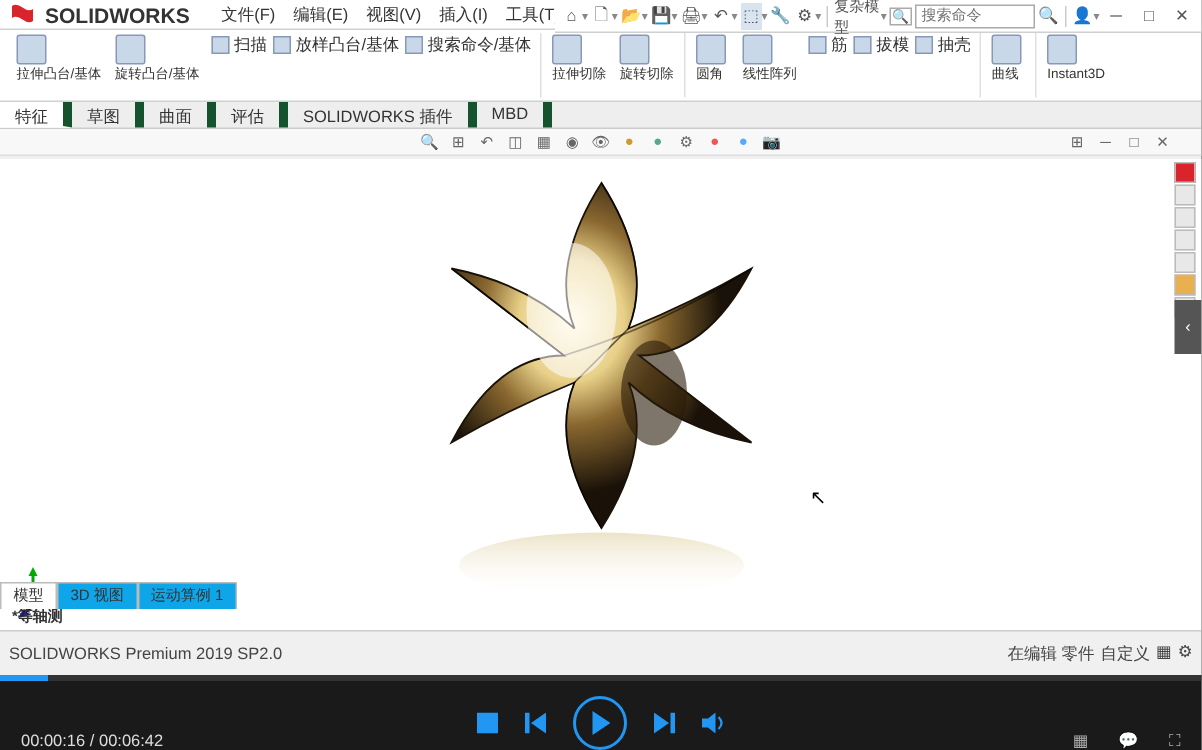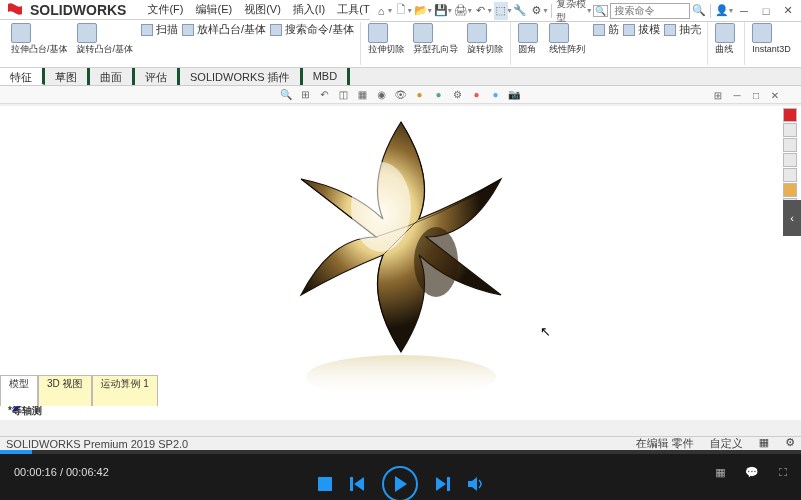--- a/index.html
+++ b/index.html
@@ -17,39 +17,39 @@
 .winbtns{display:flex;gap:4px;margin-left:auto}
 .ribbon{height:48px;background:#fff;display:flex;border-bottom:1px solid #d0d0d0;padding:2px 4px}
 .rgroup{display:flex;align-items:flex-start;padding:0 4px;border-right:1px solid #e0e0e0;gap:3px}
 .rbtn{display:flex;flex-direction:column;align-items:flex-start;justify-content:center;padding:1px 3px;cursor:pointer;min-width:28px}
 .rbtn-ico{width:20px;height:20px;background:#c8d8e8;border:1px solid #8898b8;border-radius:2px}
 .rbtn-txt{font-size:9px;color:#333;text-align:center;line-height:10px;margin-top:1px;white-space:nowrap}
 .rsub{display:flex;flex-direction:row;gap:0}
 .rsub-item{display:flex;align-items:center;gap:3px;padding:0 2px;height:15px;cursor:pointer;font-size:9px;color:#333;white-space:nowrap}
 .rsub-ico{width:12px;height:12px;background:#c8d8e8;border:1px solid #8898b8}
 .tabs{height:18px;background:#eee;display:flex;border-bottom:1px solid #ccc}
-.tab{padding:2px 10px;font-size:11px;color:#333;border-right:3px solid #14532d;cursor:pointer}
+.tab{padding:2px 10px;font-size:11px;color:#333;border-right:6px solid #14532d;cursor:pointer}
 .tab.active{background:#fff;border-bottom:1px solid #fff}
 .viewbar{height:18px;background:#f8f8f8;display:flex;align-items:center;justify-content:center;gap:3px;border-bottom:1px solid #ddd;position:relative}
 .vbtn{width:16px;height:14px;background:transparent;border:none;cursor:pointer;font-size:10px;color:#666}
 .viewport{position:absolute;top:106px;left:0;right:0;bottom:30px;background:#fff;overflow:hidden}
 .triad{position:absolute;bottom:8px;left:12px;width:36px;height:36px}
 .triad-lbl{position:absolute;bottom:2px;left:8px;font-size:10px;color:#333;font-weight:bold}
 .rpanel{position:absolute;top:2px;right:2px;width:16px;display:flex;flex-direction:column;gap:1px}
 .rpbtn{width:14px;height:14px;background:#e8e8e8;border:1px solid #bbb;cursor:pointer}
 .chev{position:absolute;right:0;top:200px;width:18px;height:36px;background:#555;display:flex;align-items:center;justify-content:center;color:#fff;cursor:pointer}
-.btabs{position:absolute;bottom:14px;left:0;height:31px;display:flex;background:#eee}
-.btab{padding:1px 8px;font-size:10px;color:#333;border:1px solid #bbb;border-bottom:none;background:#fef9c3;cursor:pointer}
+.btabs{position:absolute;bottom:14px;left:0;height:18px;display:flex;background:#eee}
+.btab{padding:1px 8px;font-size:10px;color:#333;border:1px solid #bbb;border-bottom:none;background:#0ea5e9;cursor:pointer}
 .btab.active{background:#fff}
-.status{position:absolute;bottom:0;left:0;right:0;height:14px;background:#f0f0f0;border-top:1px solid #ccc;display:flex;align-items:center;padding:0 6px;font-size:10px;color:#444;justify-content:space-between}
-.status-r{display:flex;gap:16px}
+.status{position:absolute;bottom:0;left:0;right:0;height:30px;background:#f0f0f0;border-top:1px solid #ccc;display:flex;align-items:center;padding:0 6px;font-size:10px;color:#444;justify-content:space-between}
+.status-r{display:flex;gap:4px}
 .player{position:absolute;bottom:0;left:0;right:0;height:50px;background:#1a1a1a;display:flex;flex-direction:column}
 .progress{height:4px;background:#333;position:relative}
 .progress-fill{height:100%;background:#2196f3;width:4%}
-.controls{flex:1;display:flex;align-items:flex-start;padding:12px 14px;color:#ccc;font-size:11px}
+.controls{flex:1;display:flex;align-items:flex-end;padding:0 14px;color:#ccc;font-size:11px}
 .time{color:#ddd}
 .pcenter{position:absolute;left:50%;transform:translateX(-50%);display:flex;align-items:center;gap:18px}
 .pbtn{background:transparent;border:none;color:#2196f3;cursor:pointer;display:flex;align-items:center;justify-content:center}
 .play-main{width:36px;height:36px;border:2px solid #2196f3;border-radius:50%}
 .pright{margin-left:auto;display:flex;gap:20px}
 .model{position:absolute;left:50%;top:48%;transform:translate(-50%,-50%);width:260px;height:300px}
 .cursor{position:absolute;left:540px;top:218px;font-size:13px;color:#000}
 .vwin{position:absolute;top:2px;right:18px;display:flex;gap:3px}
 </style>
 </head>
@@ -130,24 +130,20 @@
         <div class="rsub-item">
             <div class="rsub-ico"></div>
             <span>搜索命令/基体</span>
           </div>
       </div>
     </div>
     <div class="rgroup">
       <div class="rbtn">
           <div class="rbtn-ico"></div>
           <div class="rbtn-txt">拉伸切除</div>
-        </div>
-      <div class="rbtn">
-          <div class="rbtn-ico"></div>
-          <div class="rbtn-txt">异型孔向导</div>
         </div>
       <div class="rbtn">
           <div class="rbtn-ico"></div>
           <div class="rbtn-txt">旋转切除</div>
         </div>
     </div>
     <div class="rgroup">
       <div class="rbtn">
           <div class="rbtn-ico"></div>
           <div class="rbtn-txt">圆角</div>

